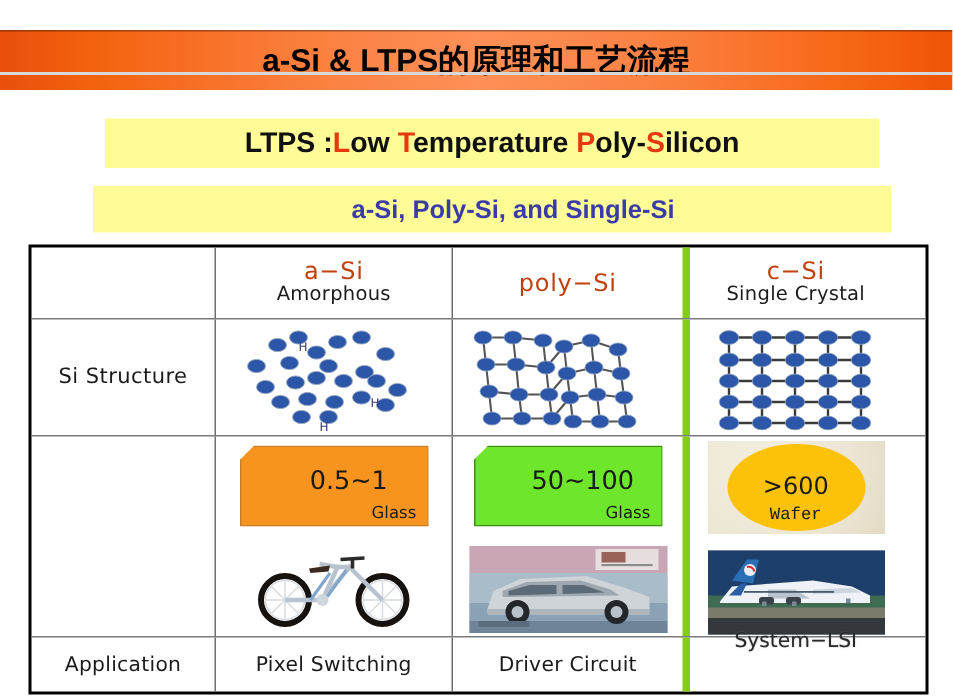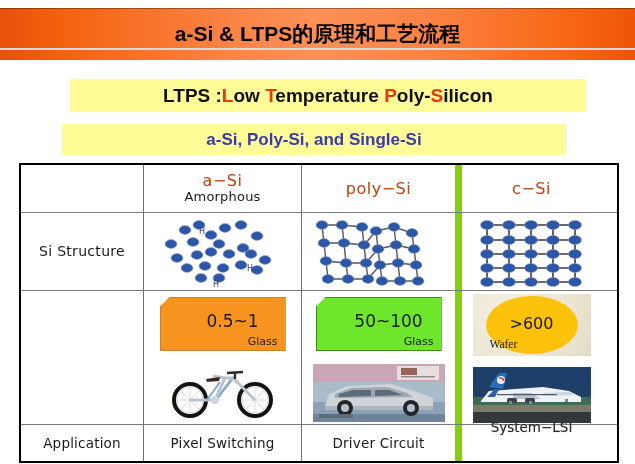--- a/index.html
+++ b/index.html
@@ -13,23 +13,23 @@
     position: relative;
     overflow: hidden;
     font-family: "Liberation Sans", sans-serif;
     -webkit-font-smoothing: antialiased;
   }
 
   
   #title-banner {
     position: absolute;
     left: 0;
-    top: 8px;
+    top: 20px;
     width: 635px;
-    height: 52px;
+    height: 40px;
     background: linear-gradient(to right,
         #e8500c 0%, #f4620f 10%, #fb8243 35%, #fd9057 50%,
         #fb8243 68%, #f86818 88%, #ef5409 100%);
     box-shadow: inset 0 1px 0 rgba(0,0,0,0.35);
     display: flex;
     align-items: center;
     justify-content: center;
     text-align: right;
   }
   #title-banner .title-text {
@@ -68,20 +68,21 @@
     color: #101010;
     white-space: nowrap;
   }
   #subtitle-ltps .hl { color: #e8380d; }
 
   #subtitle-types {
     left: 62px;
     top: 124px;
     width: 504px;
     height: 31px;
+    padding-left: 28px;
   }
   #subtitle-types .line {
     font-size: 17px;
     font-weight: bold;
     color: #3b3ba8;
     white-space: nowrap;
   }
 
   
   #comparison-table {
@@ -110,21 +111,21 @@
     top: 0;
     height: 100%;
     box-sizing: border-box;
     display: flex;
     align-items: center;
     justify-content: center;
   }
   .c0 { left: 0px;   width: 122px; }
   .c1 { left: 122px; width: 158px; border-left: 1px solid #6f6f6f; }
   .c2 { left: 280px; width: 154px; border-left: 1px solid #6f6f6f; }
-  .c3 { left: 434px; width: 146px; border-left: 7px solid #84cc16; }
+  .c3 { left: 434px; width: 146px; border-left: 5px solid #84cc16; }
 
   .geo {
     font-family: "DejaVu Sans", "Liberation Sans", sans-serif;
     color: #1a1a1a;
   }
 
   
   .hdr-stack {
     display: flex;
     flex-direction: column;
@@ -229,24 +230,24 @@
     top: 20px;
     text-align: center;
     font-size: 16px;
     color: #1a1a1a;
     font-family: "DejaVu Sans", "Liberation Sans", sans-serif;
   }
   .wafer-sub {
     position: absolute;
     left: 0; right: 0;
     bottom: 6px;
+    text-align: center;
     font-size: 11.5px;
     color: #1a1a1a;
-    font-family: Liberation Serif, serif;
-    padding-left: 17px;
+    font-family: Liberation Mono, monospace;
   }
 
   
   .photo {
     position: absolute;
     left: 50%;
     transform: translateX(-50%);
     overflow: hidden;
   }
   .photo-bike {
@@ -313,20 +314,21 @@
 
     <div class="tcell c2">
       <div class="hdr-stack">
         <span class="hdr-main geo">poly−Si</span>
       </div>
     </div>
 
     <div class="tcell c3">
       <div class="hdr-stack">
         <span class="hdr-main geo">c−Si</span>
+        <span class="hdr-sub geo">Single Crystal</span>
       </div>
     </div>
   </div>
 
   <div class="trow" id="row-structure">
     <div class="tcell c0">
       <span class="row-label geo">Si Structure</span>
     </div>
 
     <div class="tcell c1">

